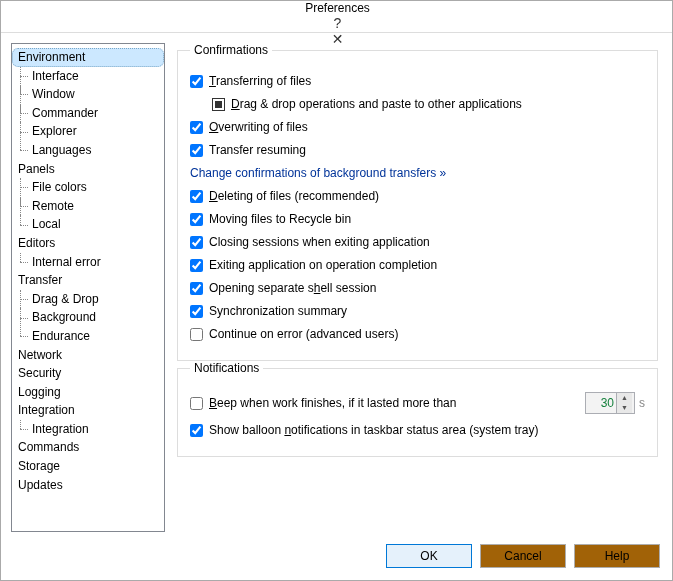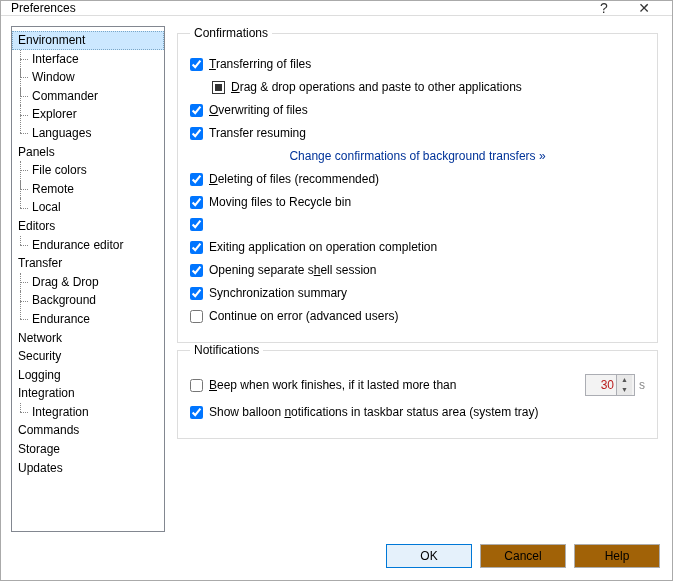--- a/index.html
+++ b/index.html
@@ -8,60 +8,61 @@
   font-family: "Segoe UI", Tahoma, sans-serif;
   font-size: 12px;
   background: #fff;
   width: 673px;
   height: 581px;
   overflow: hidden;
   color: #000;
 }
 .window { border: 1px solid #aaa; width: 673px; height: 581px; display: flex; flex-direction: column; }
 .titlebar {
-  height: 15px;
+  height: 32px;
   display: flex;
   align-items: center;
   padding: 0 8px 0 10px;
   background: #fff;
   border-bottom: 1px solid #ddd;
+  flex-direction: column;
 }
 .titlebar .title { font-size: 12px; flex: 0 0 auto; }
 .titlebar .spacer { flex: 1; }
 .titlebar .btn { width: 40px; height: 30px; display:flex; align-items:center; justify-content:center; font-size:14px; color:#333; }
 .content { flex: 1; display: flex; padding: 10px 10px 0 10px; gap: 12px; overflow:hidden;}
 .tree {
   width: 154px;
   border: 1px solid #828790;
   background: #fff;
   padding: 4px 0;
   overflow:auto;
   line-height: 1.55;
 }
 .tree-item { padding: 0 6px; white-space: nowrap; cursor: default; }
-.tree-item.selected { background: #cce8ff; outline: 1px dotted #7aa7c7; outline-offset: -1px;}
+.tree-item.selected { background: #cce8ff; outline: 1px dotted #7aa7c7; outline-offset: -1px; border-radius: 6px;}
 .tree-child { padding-left: 20px; position: relative; }
 .tree-child::before { content:""; position:absolute; left:8px; top:50%; width:8px; height:1px; border-top:1px dotted #888;}
 .tree-child::after  { content:""; position:absolute; left:8px; top:0; bottom:50%; width:1px; border-left:1px dotted #888;}
 .tree-child.cont::after { bottom:-50%; }
 .tree-child.last::after { bottom:50%; }
 .main { flex:1; display:flex; flex-direction:column; padding-right:4px;}
 fieldset { border: 1px solid #ddd; margin:0; padding: 8px 12px 10px 12px; }
 legend { padding: 0 4px; color:#000; }
 .row { display:flex; align-items:center; gap:6px; margin: 9px 0; }
 .row.indent { margin-left: 22px; text-align: right; }
 input[type=checkbox] { width:13px; height:13px; margin:0; }
 .mixed { width:13px; height:13px; border:1px solid #333; background:#fff; display:inline-flex; align-items:center; justify-content:center;}
 .mixed .sq { width:7px; height:7px; background:#333; }
 label { cursor: default; }
 .u { text-decoration: underline; }
-.link { color:#003399; cursor:pointer; display:block; text-align:center; margin:2px 0 4px 0;}
+.link { color:#003399; cursor:pointer; display:block; text-align:left; margin:2px 0 4px 0;}
 .spin-wrap { margin-left:auto; display:flex; align-items:center; gap:4px;}
 .spin { width:50px; height:22px; border:1px solid #abadb3; background:#f3f3f3; display:flex; align-items:center; }
-.spin input { border:0; width:30px; text-align:right; background:transparent; font: inherit; padding:0 2px; outline:none; color:#b91c1c;}
+.spin input { border:0; width:30px; text-align:right; background:transparent; font: inherit; padding:0 2px; outline:none; color:#15803d;}
 .spin .arrows { width:16px; display:flex; flex-direction:column; border-left:1px solid #abadb3;}
 .spin .arrows div { height:10px; font-size:7px; line-height:10px; text-align:center; color:#555; background:#e8e8e8;}
 .buttons { display:flex; justify-content:flex-end; gap:8px; padding:12px;margin-left:48px; }
 button.btn {
   width:86px; height:24px; font: inherit;
   border:1px solid #adadad; background:#a16207;
 }
 button.btn.default { border:1px solid #0078d7; background:#e5f1fb; }
 </style>
 </head>
@@ -81,21 +82,21 @@
       <div class="tree-item tree-child cont">Interface</div>
       <div class="tree-item tree-child cont">Window</div>
       <div class="tree-item tree-child cont">Commander</div>
       <div class="tree-item tree-child cont">Explorer</div>
       <div class="tree-item tree-child last">Languages</div>
       <div class="tree-item">Panels</div>
       <div class="tree-item tree-child cont">File colors</div>
       <div class="tree-item tree-child cont">Remote</div>
       <div class="tree-item tree-child last">Local</div>
       <div class="tree-item">Editors</div>
-      <div class="tree-item tree-child last">Endurance editor</div>
+      <div class="tree-item tree-child last">Internal error</div>
       <div class="tree-item">Transfer</div>
       <div class="tree-item tree-child cont">Drag &amp; Drop</div>
       <div class="tree-item tree-child cont">Background</div>
       <div class="tree-item tree-child last">Endurance</div>
       <div class="tree-item">Network</div>
       <div class="tree-item">Security</div>
       <div class="tree-item">Logging</div>
       <div class="tree-item">Integration</div>
       <div class="tree-item tree-child last">Integration</div>
       <div class="tree-item">Commands</div>
@@ -136,20 +137,21 @@
             <label><span class="u">D</span><span>eleting of files (recommended)</span></label>
           </div>
 
         <div class="row">
             <input type="checkbox" checked="" style="">
             <label>Moving files to Recycle bin</label>
           </div>
 
         <div class="row">
             <input type="checkbox" checked="" style="">
+            <label>Closing sessions when exiting application</label>
           </div>
 
         <div class="row">
             <input type="checkbox" checked="" style="">
             <label>Exiting application on operation completion</label>
           </div>
 
         <div class="row">
             <input type="checkbox" checked="" style="">
             <label>Opening separate s<span class="u">h</span>ell session</label>

